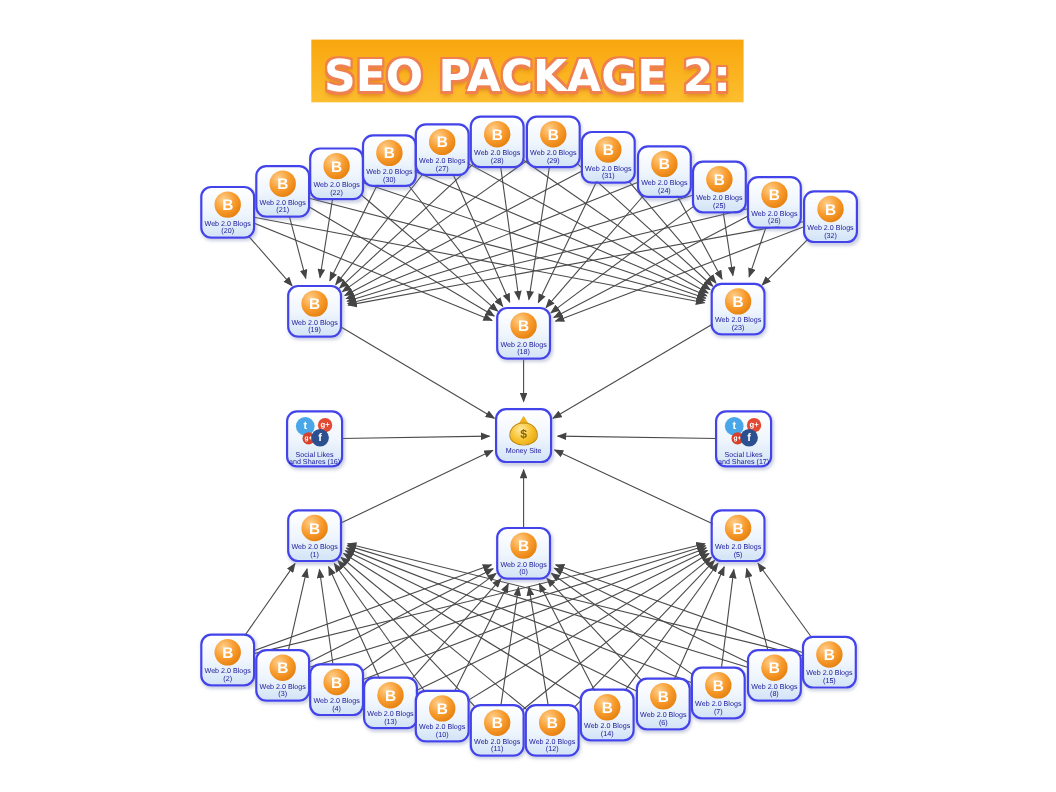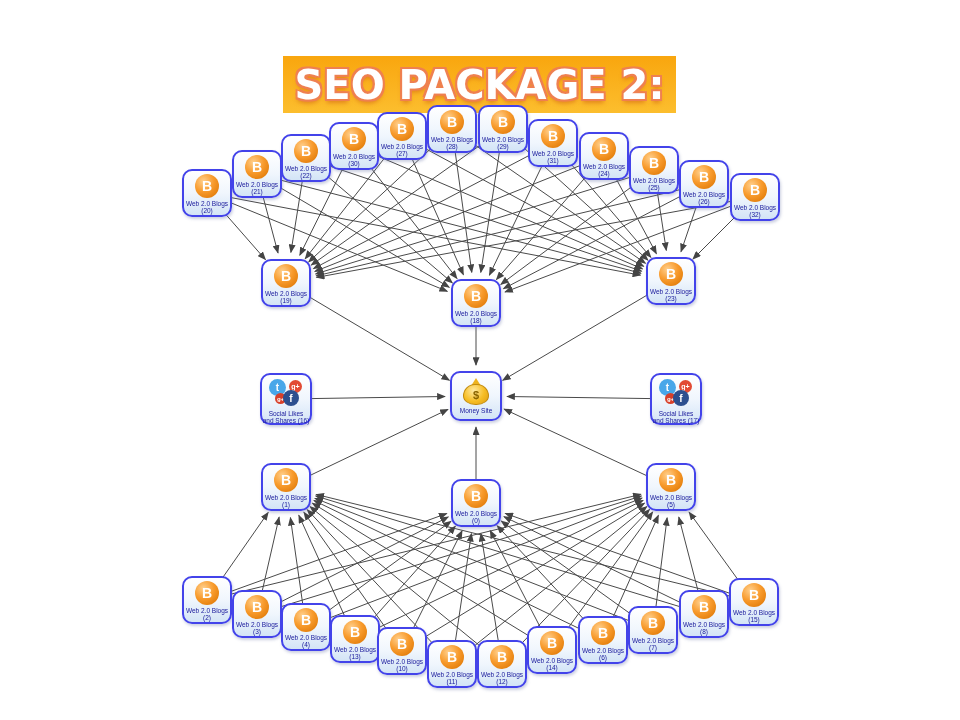--- a/index.html
+++ b/index.html
@@ -1,23 +1,23 @@
 <!DOCTYPE html>
 <html style="--banner-top: #f9a60e; --banner-bottom: #fcbe2e; --banner-text: #ffffff; --banner-outline: #ef8050; --edge: #4a4a4a; --node-border: #4343ea; --node-label: #18189b;"><head>
 <meta charset="utf-8">
 <style>
   html,body{margin:0;padding:0;background:#ffffff;}
   .slide{
     position:relative;width:960px;height:720px;background:#ffffff;overflow:hidden;
     font-family:"Liberation Sans",sans-serif;
   }
   .banner{
-    position:absolute;left:283px;top:56px;width:393px;height:57px;
+    position:absolute;left:283px;top:36px;width:393px;height:57px;
     background:linear-gradient(180deg,var(--banner-top,#f9a60e),var(--banner-bottom,#fcbe2e));
-    display:flex;align-items:center;justify-content:center;
+    display:flex;align-items:flex-end;justify-content:center;
   }
   .banner .banner-text{
     font-family:"DejaVu Sans","Liberation Sans",sans-serif;
     font-size:40px;font-weight:bold;color:var(--banner-text,#ffffff);letter-spacing:0px;
     text-shadow:
       -2px -2px 0 var(--banner-outline,#ef8050),
        2px -2px 0 var(--banner-outline,#ef8050),
       -2px  2px 0 var(--banner-outline,#ef8050),
        2px  2px 0 var(--banner-outline,#ef8050),
        0 4px 4px rgba(205,95,20,.55);

